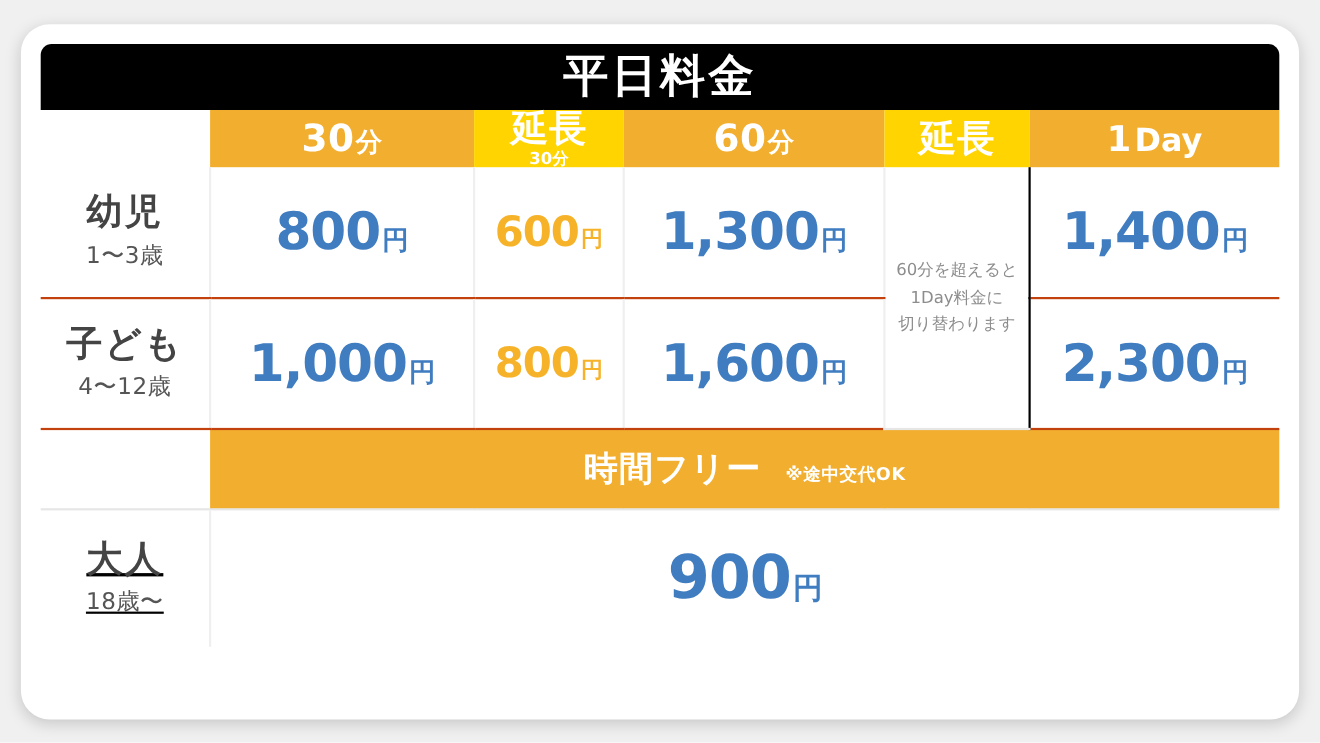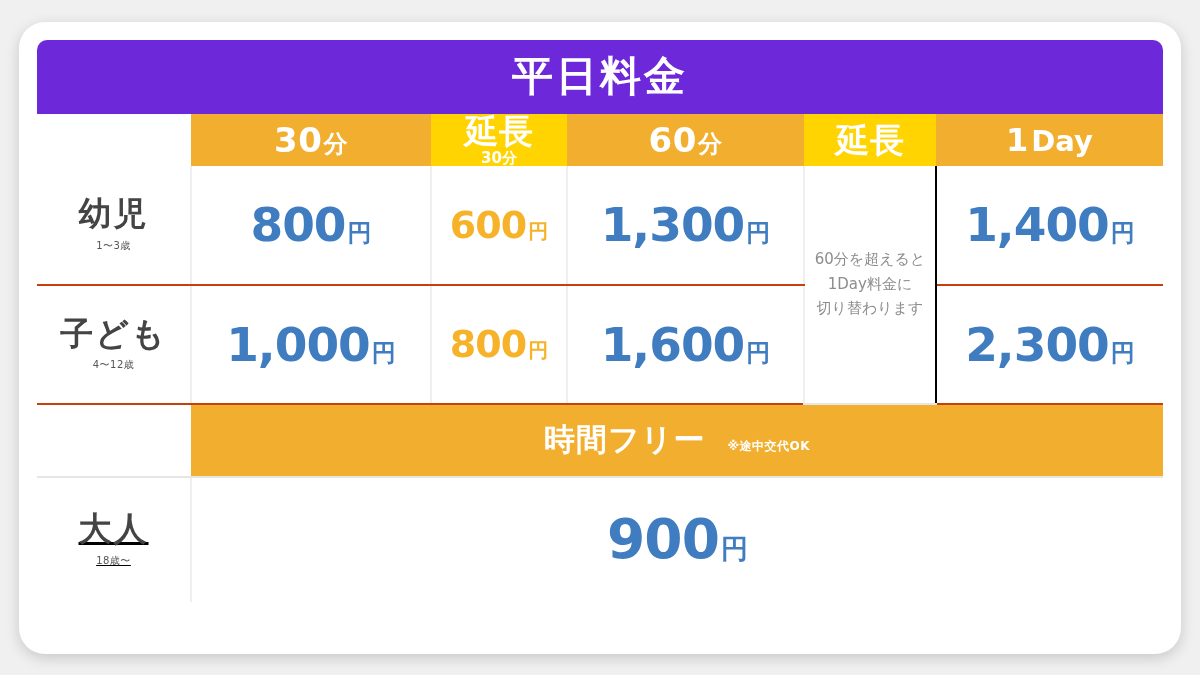--- a/index.html
+++ b/index.html
@@ -26,22 +26,22 @@
     height: 632px;
     background: #ffffff;
     border-radius: 26px;
     box-shadow: 0 4px 14px rgba(0,0,0,0.17);
     padding: 18px 18px 0 18px;
     overflow: hidden;
   }
 
   
   .title-bar {
-    height: 74px;
-    background: #6d28d9;
+    height: 60px;
+    background: #000000;
     border-radius: 10px 10px 0 0;
     display: flex;
     align-items: center;
     justify-content: center;
   }
   .title-bar .title-text {
     color: #ffffff;
     font-size: 41px;
     font-weight: 700;
     letter-spacing: 3px;
@@ -124,21 +124,21 @@
   .row-label-main {
     display: block;
     font-size: 33px;
     font-weight: 700;
     color: #444444;
     letter-spacing: 2px;
     line-height: 1.1;
   }
   .row-label-sub {
     display: block;
-    font-size: 10px;
+    font-size: 21px;
     font-weight: 500;
     color: #555555;
     margin-top: 6px;
     letter-spacing: 0.5px;
   }
 
   
   .price {
     font-size: 47px;
     font-weight: 700;
@@ -168,21 +168,21 @@
     background: #ffffff;
     border-bottom: 2px solid #e6e6e6;
   }
   .free-main {
     font-size: 31px;
     font-weight: 700;
     letter-spacing: 1px;
     margin-top: 25px;
   }
   .free-note {
-    font-size: 12px;
+    font-size: 16px;
     font-weight: 700;
     margin-left: 22px;
     letter-spacing: 0.5px;
   }
 
   
   .adult-row { height: 125px; }
   td.adult-label {
     border-right: 2px solid #efefef;
     text-decoration: underline;

